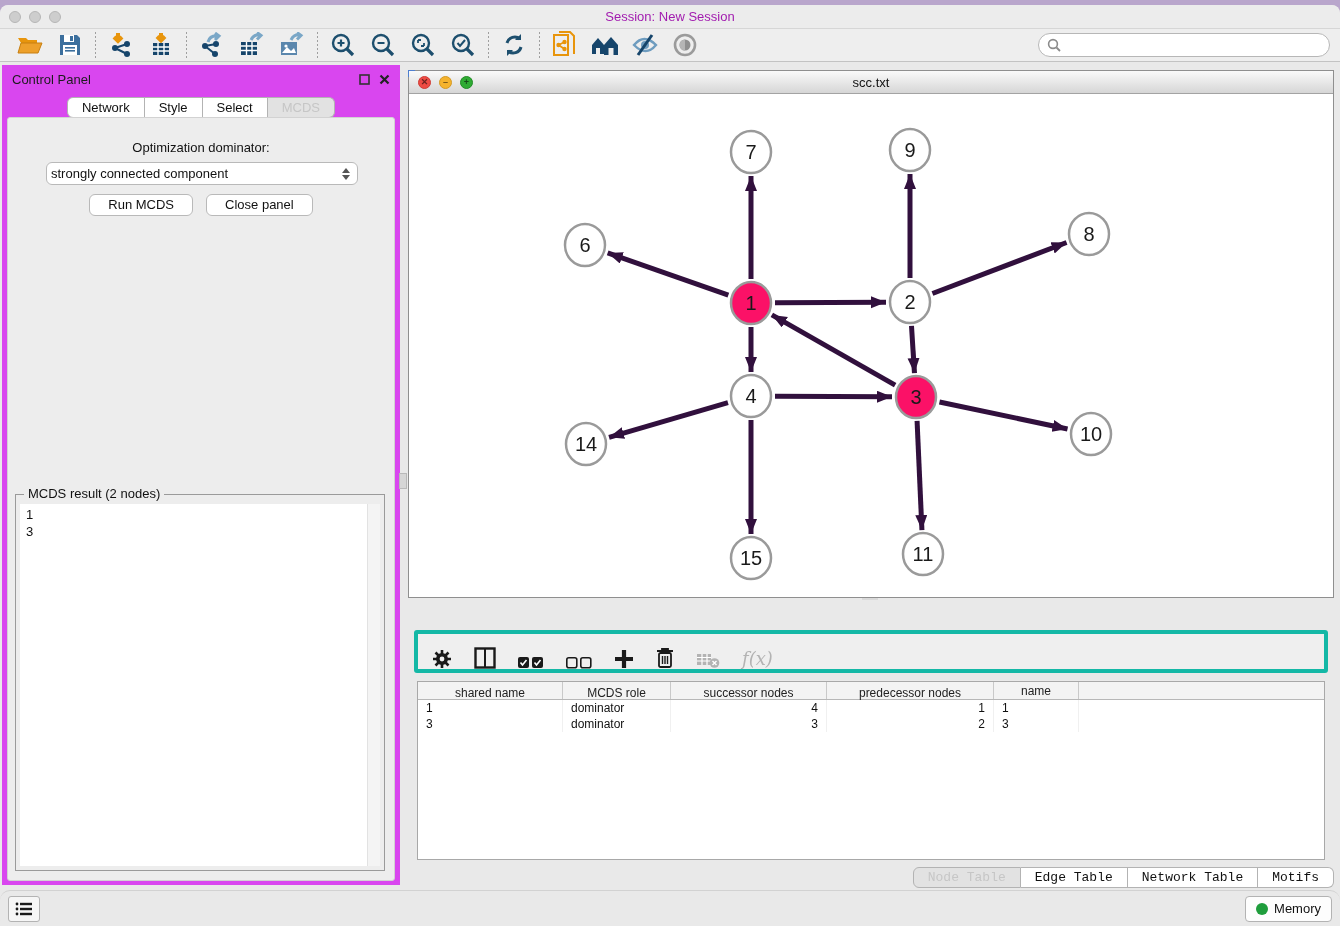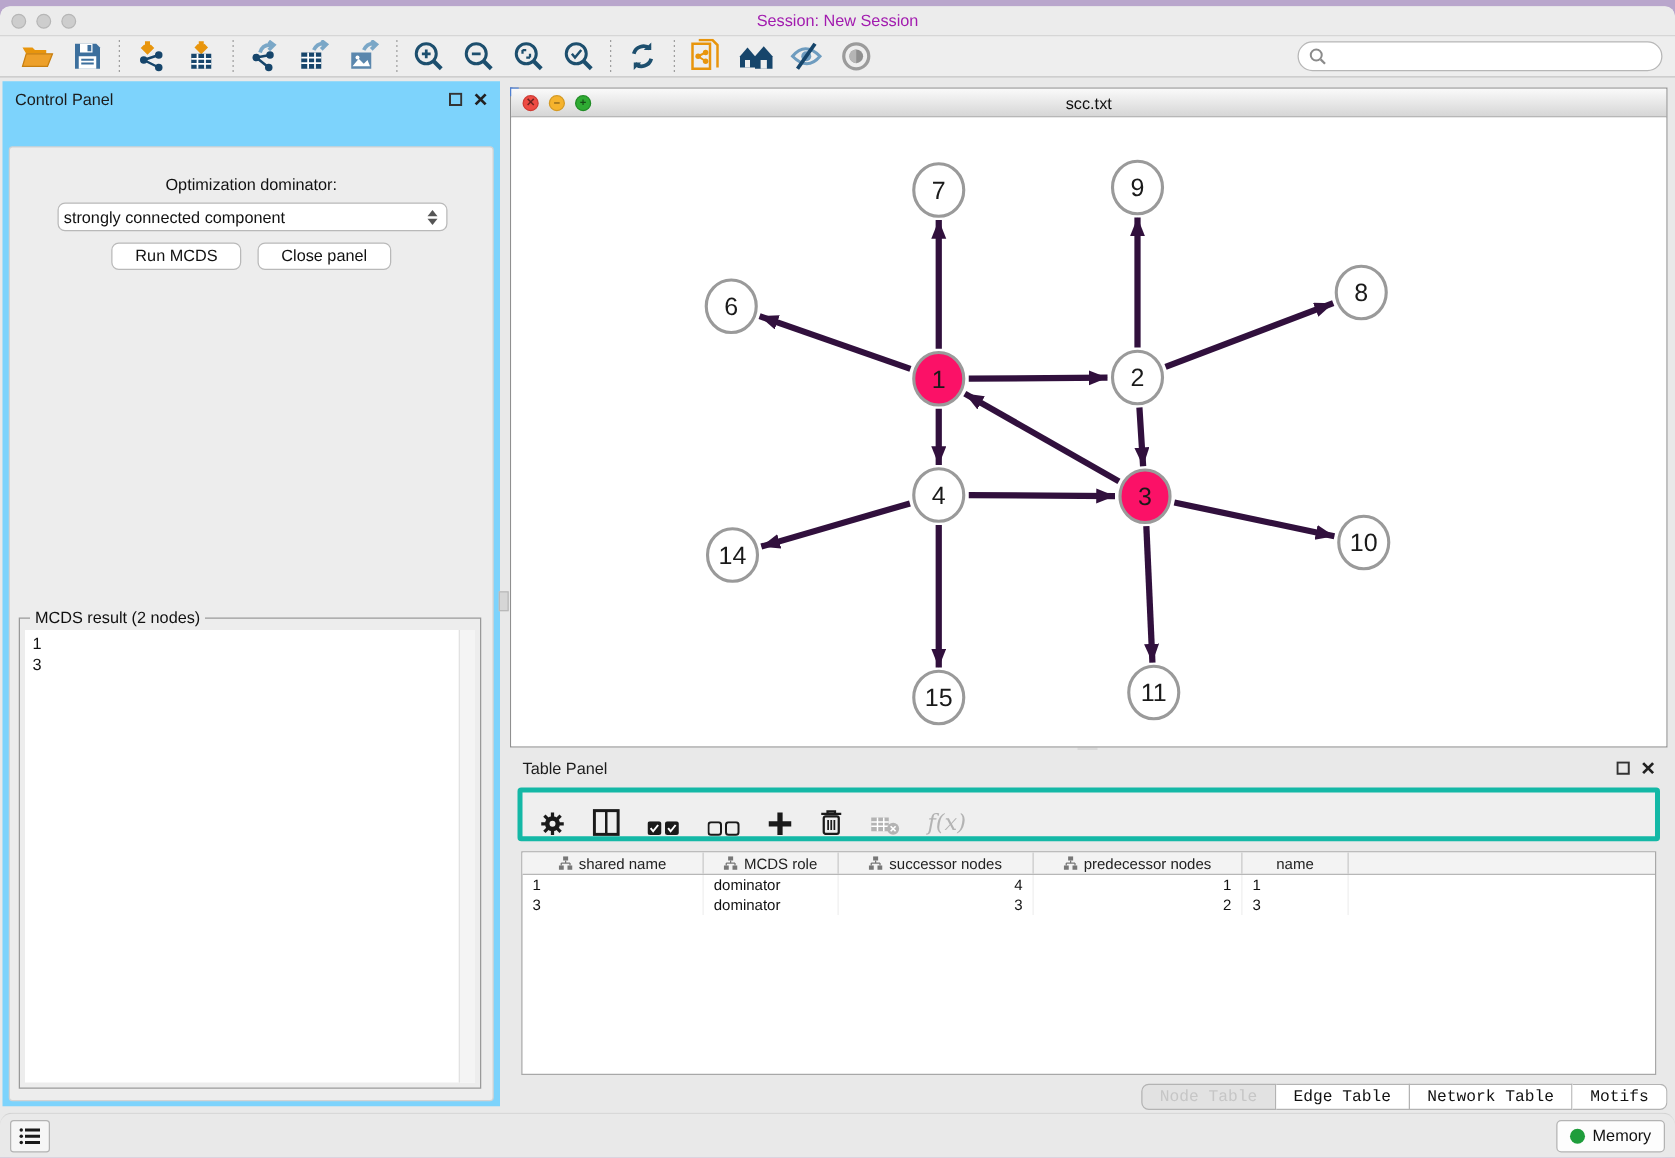--- a/index.html
+++ b/index.html
@@ -20,21 +20,21 @@
   .toolbar { position:absolute; top:23px; left:0; right:0; height:34px; background:#eeeeee;
     border-top:1px solid #d6d6d6; border-bottom:1px solid #c3c3c3;
     display:flex; align-items:center; padding:0 10px; }
   .tb-btn { width:40px; height:30px; display:flex; align-items:center; justify-content:center; }
   .tb-sep { width:1px; height:26px; margin:0 5px;
     background-image:linear-gradient(#9f9f9f 40%, transparent 40%); background-size:1px 4px; }
   .search-wrap { margin-left:auto; width:292px; height:24px; background:#fff; border:1px solid #b7b7b7;
     border-radius:12px; display:flex; align-items:center; padding:0 8px; }
 
   
-  .control-panel { position:absolute; left:2px; top:60px; width:398px; height:820px; background:#7dd3fc; }
+  .control-panel { position:absolute; left:2px; top:60px; width:398px; height:820px; background:#d946ef; }
   .panel-head { height:28px; display:flex; align-items:center; padding:0 10px; }
   .panel-title { font-size:13px; color:#1c1c1c; }
   .panel-head-icons { margin-left:auto; display:flex; gap:9px; align-items:center; }
   .cp-tabs { display:flex; justify-content:center; margin-top:4px; }
   .tab { height:21px; line-height:19px; font-size:13px; padding:0 14px; background:#fff;
     border:1px solid #b3b3b3; border-left:none; color:#111; }
   .tab:first-child { border-left:1px solid #b3b3b3; border-radius:6px 0 0 6px; }
   .tab:last-child { border-radius:0 6px 6px 0; }
   .tab.selected { background:#e2e2e2; color:#c6c6c6; }
   .cp-content { position:absolute; left:5px; right:5px; top:52px; bottom:4px;
@@ -81,21 +81,21 @@
   .net-canvas { position:absolute; left:0; top:23px; width:924px; height:503px; background:#fff; }
 
   
   .table-panel { position:absolute; left:408px; top:595px; width:926px; height:293px; background:#e9e9e9; }
   .tp-toolbar { position:absolute; left:6px; right:6px; top:30px; height:43px; background:#efefef;
     border:4px solid #14b8a6; border-radius:3px; display:flex; align-items:flex-end; padding-left:14px; gap:22px; }
   .tp-table { position:absolute; left:9px; right:9px; top:81px; bottom:33px; background:#fff;
     border:1px solid #a8a8a8; }
   .thead { display:flex; height:18px; background:#f3f3f3; border-bottom:1px solid #b7b7b7; font-size:12px; }
   .th { display:flex; align-items:center; justify-content:center; gap:5px; border-right:1px solid #c9c9c9;
-    color:#222; }
+    color:#222;flex-direction:column; }
   .trow { display:flex; height:16px; font-size:12px; color:#111; }
   .td { padding:1px 8px 0 8px; border-right:1px solid #f0f0f0; overflow:hidden; }
   .td.right { text-align:right; }
   .tp-tabs { position:absolute; left:0; right:0; bottom:5px; display:flex; justify-content:flex-end;font-family:Liberation Mono, monospace; }
   .fx { font-family:"DejaVu Serif", serif; font-style:italic; font-size:18px; color:#b3b3b3; }
 
   
   .statusbar { position:absolute; left:0; right:0; bottom:0; height:36px; background:#e9e9e9;
     border-top:1px solid #d2d2d2; display:flex; align-items:center; padding:0 8px;border-radius:10px; }
   .sb-btn { width:32px; height:26px; background:#f6f6f6; border:1px solid #b3b3b3; border-radius:3px;
@@ -262,20 +262,26 @@
     <div class="panel-head">
       <span class="panel-title">Control Panel</span>
       <span class="panel-head-icons">
         <svg width="11" height="11" viewBox="0 0 11 11">
           <rect x="1" y="1" width="9" height="9" fill="none" stroke="#333" stroke-width="1.6"></rect>
         </svg>
         <svg width="11" height="11" viewBox="0 0 11 11">
           <path d="M1.5 1.5 L9.5 9.5 M9.5 1.5 L1.5 9.5" stroke="#222" stroke-width="2.2"></path>
         </svg>
       </span>
+    </div>
+    <div class="cp-tabs">
+      <div class="tab">Network</div>
+      <div class="tab">Style</div>
+      <div class="tab">Select</div>
+      <div class="tab selected">MCDS</div>
     </div>
     <div class="cp-content">
       <div class="opt-label">Optimization dominator:</div>
       <div class="combo">
         <span>strongly connected component</span>
         <span class="combo-stepper">
           <span class="chev up"></span>
             <span class="chev down"></span>
         </span>
       </div>
@@ -371,31 +377,20 @@
           <text x="342" y="471" text-anchor="middle" font-size="20" fill="#1a1a1a" font-family="Liberation Sans, sans-serif">15</text>
         </g>
         <g>
           <ellipse cx="514" cy="460" rx="20" ry="21" fill="#ffffff" stroke="#9a9a9a" stroke-width="2.5"></ellipse>
           <text x="514" y="467" text-anchor="middle" font-size="20" fill="#1a1a1a" font-family="Liberation Sans, sans-serif">11</text>
         </g>
       </svg>
   </div>
 
   <div class="table-panel">
-    <div class="panel-head">
-      <span class="panel-title">Table Panel</span>
-      <span class="panel-head-icons">
-        <svg width="11" height="11" viewBox="0 0 11 11">
-          <rect x="1" y="1" width="9" height="9" fill="none" stroke="#333" stroke-width="1.6"></rect>
-        </svg>
-        <svg width="11" height="11" viewBox="0 0 11 11">
-          <path d="M1.5 1.5 L9.5 9.5 M9.5 1.5 L1.5 9.5" stroke="#222" stroke-width="2.2"></path>
-        </svg>
-      </span>
-    </div>
     <div class="tp-toolbar">
       <svg width="20" height="20" viewBox="0 0 20 20">
         <g stroke="#1a1a1a" stroke-width="2.6">
           <path d="M10 1 v18 M1 10 h18 M3.5 3.5 l13 13 M16.5 3.5 l-13 13"></path>
         </g>
         <circle cx="10" cy="10" r="6" fill="#1a1a1a"></circle>
         <circle cx="10" cy="10" r="2.4" fill="#efefef"></circle>
       </svg>
       <svg width="22" height="22" viewBox="0 0 22 22">
         <rect x="1.5" y="1.5" width="19" height="19" fill="none" stroke="#1a1a1a" stroke-width="2.4"></rect>

